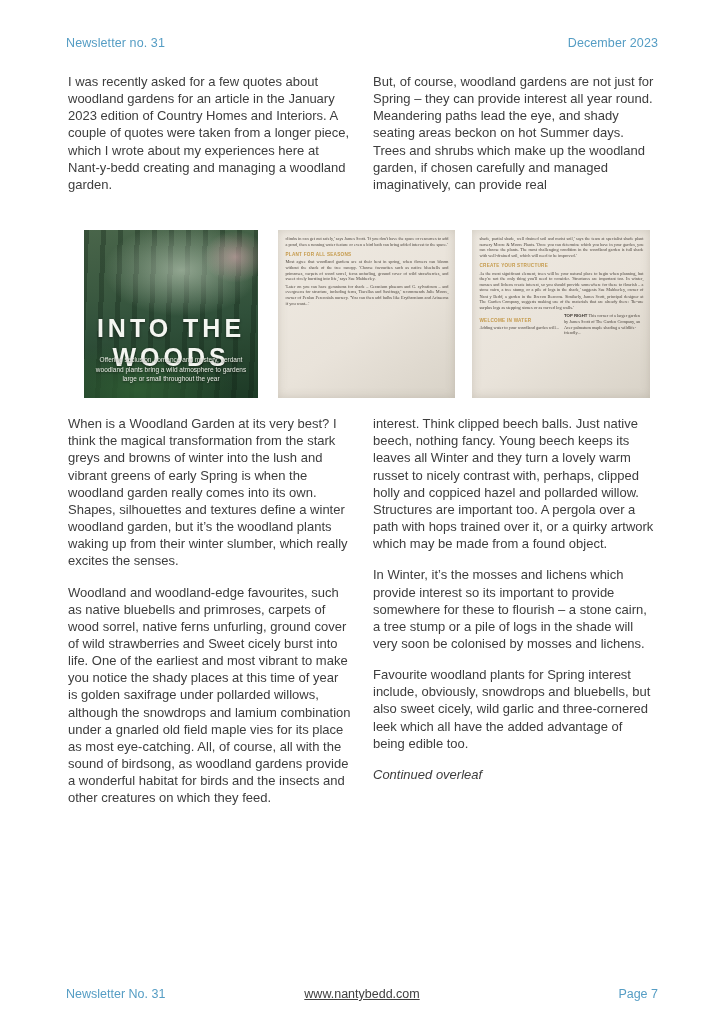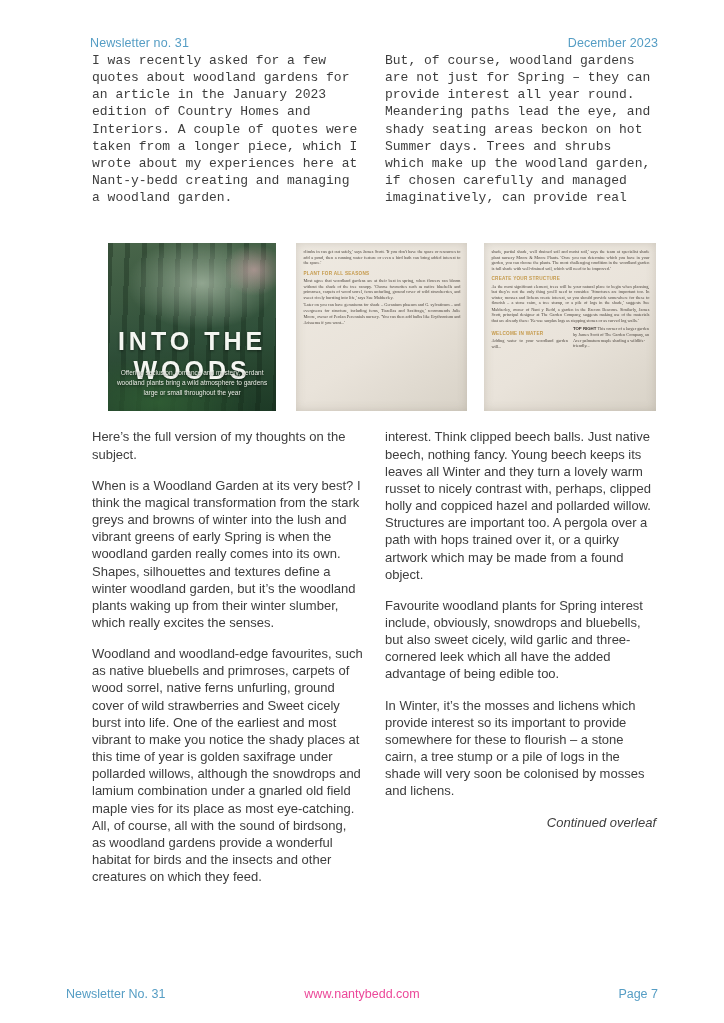--- a/index.html
+++ b/index.html
@@ -4,21 +4,21 @@
 <style>
   * { margin: 0; padding: 0; box-sizing: border-box; }
   html, body { background: #ffffff; }
   body {
     width: 724px; height: 1023px;
     font-family: "Liberation Sans", sans-serif;
     color: #3d3d3d;
     position: relative;
     overflow: hidden;
   }
-  .page { position: absolute; inset: 0; background: #fff; padding-left: 24px; }
+  .page { position: absolute; inset: 0; background: #fff; }
 
   
   .hdr {
     display: flex; justify-content: space-between;
     padding: 36px 66px 0 66px;
     font-size: 12.5px; color: #559dc4; letter-spacing: .1px;
   }
   .title {
     text-align: center;
     font-family: "DejaVu Serif", serif;
@@ -26,21 +26,21 @@
     font-size: 27px;
     color: #15857b;
     margin-top: 9px;
     letter-spacing: .2px;
   }
 
   
   .content { padding: 0 68px; }
   .tworow { display: flex; gap: 22px; }
   .col { width: 283px; font-size: 13px; line-height: 1.32; color: #3d3d3d; }
-  .intro-row { margin-top: 2px; font-family: Liberation Mono, monospace; }
+  .intro-row { margin-top: 23px; }
   .col p { margin-bottom: 14px; }
 
   
   .strip {
     margin: 23px 0 17px 16px;
     display: flex; align-items: flex-start;
   }
   .fig { height: 168px; position: relative; overflow: hidden; }
 
   
@@ -89,29 +89,29 @@
     font-size: 7.5px; letter-spacing: .4px;
     margin: 7px 0 3px 0;
   }
   .mag-p { margin-bottom: 3px; text-align: justify; }
   .mag-split { display: flex; gap: 8px; margin-top: 4px; }
   .mag-split > div { flex: 1; }
   .mag-caplabel { font-weight: bold; font-family: "Liberation Sans", sans-serif; color: #3a342e; }
 
   
   .continued {
-    font-style: italic; text-align: right;
+    font-style: italic; 
     font-size: 13px; color: #3d3d3d; margin-top: 9px;
   }
   .ftr {
     position: absolute; left: 66px; right: 66px; bottom: 22px;
     display: flex; justify-content: space-between; align-items: baseline;
     font-size: 12.5px; color: #559dc4;
   }
-  .ftr a { color: #ec4899; cursor: pointer; }
+  .ftr a { color: #404040; text-decoration: underline; cursor: pointer; }
   .ftr .center { position: absolute; left: 0; right: 0; text-align: center; }
   .ftr .side { position: relative; z-index: 1; background: transparent; }
 </style>
 </head>
 <body>
 
 <div class="page">
 
   <div class="hdr">
     <span>Newsletter no. 31</span>
@@ -161,28 +161,27 @@
               <span class="mag-caplabel">TOP RIGHT</span><span> This corner of a larger garden by James Scott of The Garden Company, an Acer palmatum maple shading a wildlife-friendly...</span>
             </div>
           </div>
         </div>
       </div>
 
     </div>
 
     <div class="tworow">
       <div class="col">
-        <p>Here’s the full version of my thoughts on the subject.</p>
         <p>When is a Woodland Garden at its very best?  I think the magical transformation from the stark greys and browns of winter into the lush and vibrant greens of early Spring is when the woodland garden really comes into its own.  Shapes, silhouettes and textures define a winter woodland garden, but it’s the woodland plants waking up from their winter slumber, which really excites the senses.</p>
         <p>Woodland and woodland-edge favourites, such as native bluebells and primroses, carpets of wood sorrel, native ferns unfurling, ground cover of wild strawberries and Sweet cicely burst into life.  One of the earliest and most vibrant to make you notice the shady places at this time of year is golden saxifrage under pollarded willows, although the snowdrops and lamium combination under a gnarled old field maple vies for its place as most eye-catching.  All, of course, all with the sound of birdsong, as woodland gardens provide a wonderful habitat for birds and the insects and other creatures on which they feed.</p>
       </div>
       <div class="col">
         <p>interest.  Think clipped beech balls.  Just native beech, nothing fancy.  Young beech keeps its leaves all Winter and they turn a lovely warm russet to nicely contrast with, perhaps, clipped holly and coppiced hazel and pollarded willow.  Structures are important too.  A pergola over a path with hops trained over it, or a quirky artwork which may be made from a found object.</p>
+        <p>In Winter, it’s the mosses and lichens which provide interest so its important to provide somewhere for these to flourish – a stone cairn, a tree stump or a pile of logs in the shade will very soon be colonised by mosses and lichens.</p>
         <p>Favourite woodland plants for Spring interest include, obviously, snowdrops and bluebells, but also sweet cicely, wild garlic and three-cornered leek which all have the added advantage of being edible too.</p>
-        <p>In Winter, it’s the mosses and lichens which provide interest so its important to provide somewhere for these to flourish – a stone cairn, a tree stump or a pile of logs in the shade will very soon be colonised by mosses and lichens.</p>
         <div class="continued">Continued overleaf</div>
       </div>
     </div>
 
   </div>
 
   <div class="ftr">
     <span class="center"><a>www.nantybedd.com</a></span>
     <span class="side">Newsletter No. 31</span>
     <span class="side">Page 7</span>

